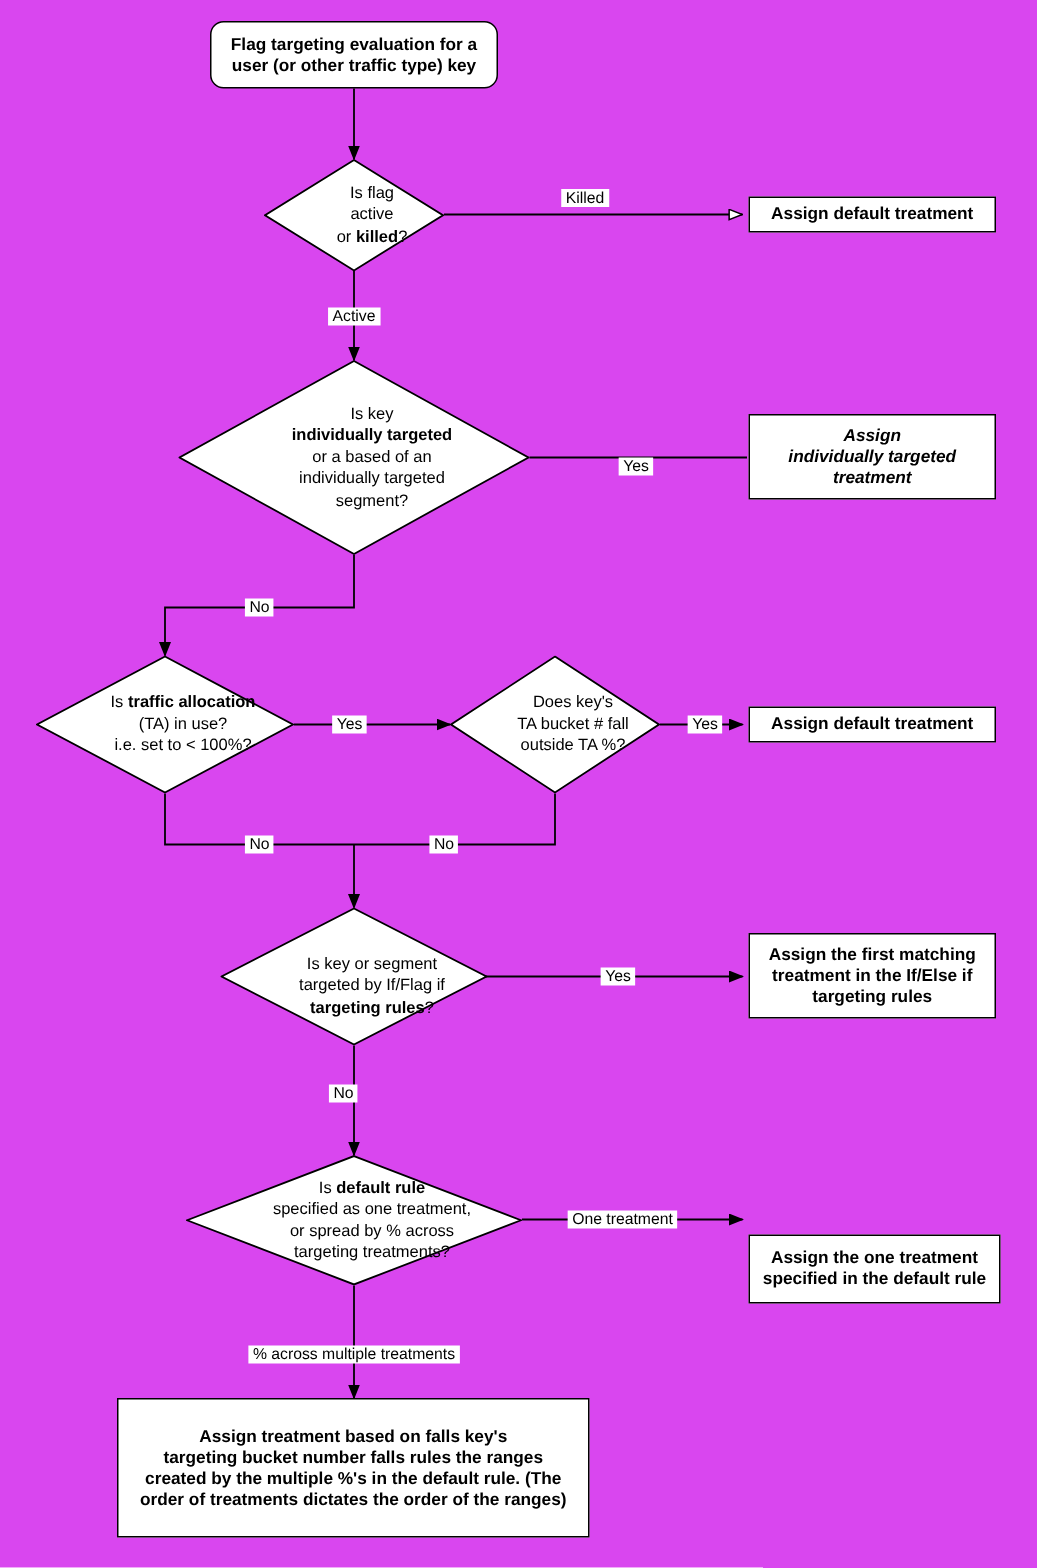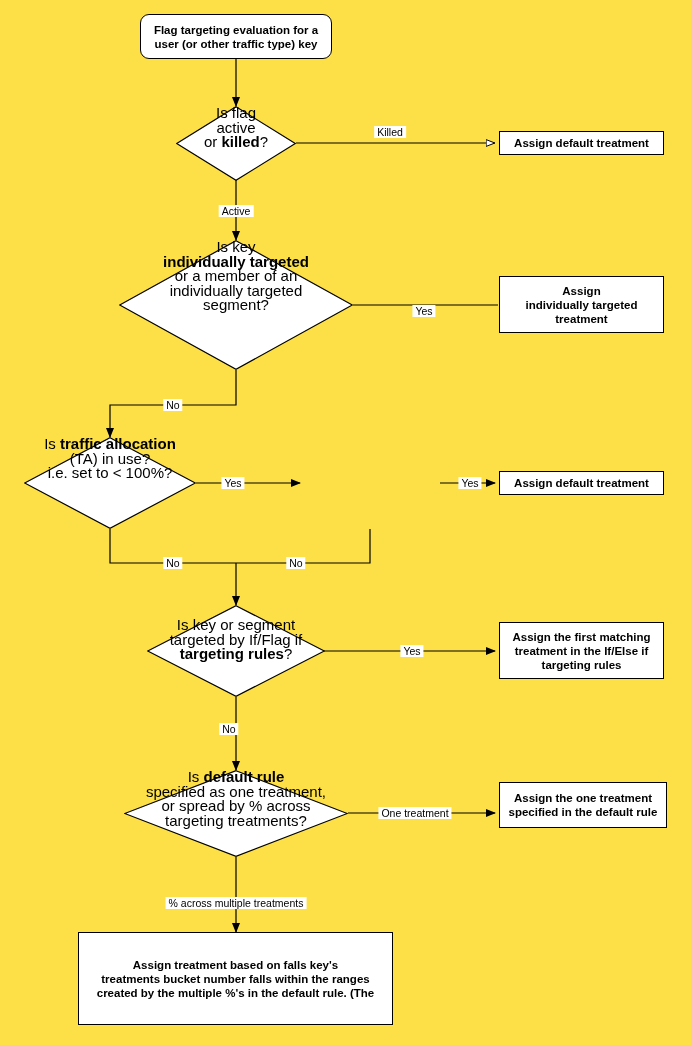--- a/index.html
+++ b/index.html
@@ -8,21 +8,21 @@
     background: #ffffff;
   }
   body {
     font-family: "Liberation Sans", sans-serif;
     color: #000000;
   }
   #canvas {
     position: relative;
     width: 691px;
     height: 1045px;
-    background: #fde047;
+    background: #d946ef;
     overflow: hidden;
   }
   
   #edges {
     position: absolute;
     left: 0;
     top: 0;
     width: 691px;
     height: 1045px;
     pointer-events: none;
@@ -52,29 +52,29 @@
   }
   .diamond-shape {
     position: absolute;
     left: 0;
     top: 0;
     width: 100%;
     height: 100%;
   }
   .diamond-text {
     position: absolute;
-    left: 0;
+    left: 12px;
     top: 0;
     width: 100%;
     height: 100%;
     display: flex;
-    align-items: flex-start;
+    align-items: center;
     justify-content: center;
     text-align: center;
-    font-size: 15px;
+    font-size: 11px;
     line-height: 14.5px;
   }
   .diamond-text .t {
     width: 86%;
   }
   b { font-weight: bold; }
   
   .elabel {
     position: absolute;
     font-size: 10.5px;
@@ -158,48 +158,60 @@
   </div>
 
   <div class="diamond-wrap" style="left:119px; top:240px; width:234px; height:130px;">
     <svg class="diamond-shape" viewBox="0 0 234 130" preserveAspectRatio="none">
       <polygon points="117,0.7 233.3,65 117,129.3 0.7,65" fill="#ffffff" stroke="#000000" stroke-width="1.2"></polygon>
     </svg>
     <div class="diamond-text">
       <div class="t">
         <span>Is key</span><br>
         <b>individually targeted</b><br>
-        <span>or a member of an</span><br>
+        <span>or a based of an</span><br>
         <span>individually targeted</span><br>
         <span>segment?</span>
       </div>
     </div>
   </div>
 
-  <div class="node box" style="left:499px; top:276px; width:165px; height:57px;">
+  <div class="node box" style="left:499px; top:276px; width:165px; height:57px;font-style:italic;">
     <div>
       <span>Assign</span><br>
       <span>individually targeted</span><br>
       <span>treatment</span>
     </div>
   </div>
 
   <div class="diamond-wrap" style="left:24px; top:437px; width:172px; height:92px;">
     <svg class="diamond-shape" viewBox="0 0 172 92" preserveAspectRatio="none">
       <polygon points="86,0.7 171.3,46 86,91.3 0.7,46" fill="#ffffff" stroke="#000000" stroke-width="1.2"></polygon>
     </svg>
     <div class="diamond-text">
       <div class="t" style="width:98%;">
         <span>Is </span><b>traffic allocation</b><br>
         <span>(TA) in use?</span><br>
         <span>i.e. set to &lt; 100%?</span>
       </div>
     </div>
   </div>
 
+  <div class="diamond-wrap" style="left:300px; top:437px; width:140px; height:92px;">
+    <svg class="diamond-shape" viewBox="0 0 140 92" preserveAspectRatio="none">
+      <polygon points="70,0.7 139.3,46 70,91.3 0.7,46" fill="#ffffff" stroke="#000000" stroke-width="1.2"></polygon>
+    </svg>
+    <div class="diamond-text">
+      <div class="t" style="width:94%;">
+        <span>Does key's</span><br>
+        <span>TA bucket # fall</span><br>
+        <span>outside TA %?</span>
+      </div>
+    </div>
+  </div>
 
   <div class="node box" style="left:499px; top:471px; width:165px; height:24px;">
     <span>Assign default treatment</span>
   </div>
 
   <div class="diamond-wrap" style="left:147px; top:605px; width:178px; height:92px;">
     <svg class="diamond-shape" viewBox="0 0 178 92" preserveAspectRatio="none">
       <polygon points="89,0.7 177.3,46 89,91.3 0.7,46" fill="#ffffff" stroke="#000000" stroke-width="1.2"></polygon>
     </svg>
     <div class="diamond-text">
@@ -226,32 +238,33 @@
     <div class="diamond-text">
       <div class="t" style="width:92%;">
         <span>Is </span><b>default rule</b><br>
         <span>specified as one treatment,</span><br>
         <span>or spread by % across</span><br>
         <span>targeting treatments?</span>
       </div>
     </div>
   </div>
 
-  <div class="node box" style="left:499px; top:782px; width:168px; height:46px;">
+  <div class="node box" style="left:499px; top:823px; width:168px; height:46px;">
     <div>
       <span>Assign the one treatment</span><br>
       <span>specified in the default rule</span>
     </div>
   </div>
 
   <div class="node box" style="left:78px; top:932px; width:315px; height:93px;">
     <div>
       <span>Assign treatment based on falls key's</span><br>
-      <span>treatments bucket number falls within the ranges</span><br>
+      <span>targeting bucket number falls rules the ranges</span><br>
       <span>created by the multiple %'s in the default rule. (The</span><br>
+      <span>order of treatments dictates the order of the ranges)</span>
     </div>
   </div>
 
   <div class="elabel" style="left:390px; top:132px;">Killed</div>
 
   <div class="elabel" style="left:236px; top:211px;">Active</div>
 
   <div class="elabel" style="left:424px; top:311px;">Yes</div>
 
   <div class="elabel" style="left:173px; top:405px;">No</div>

